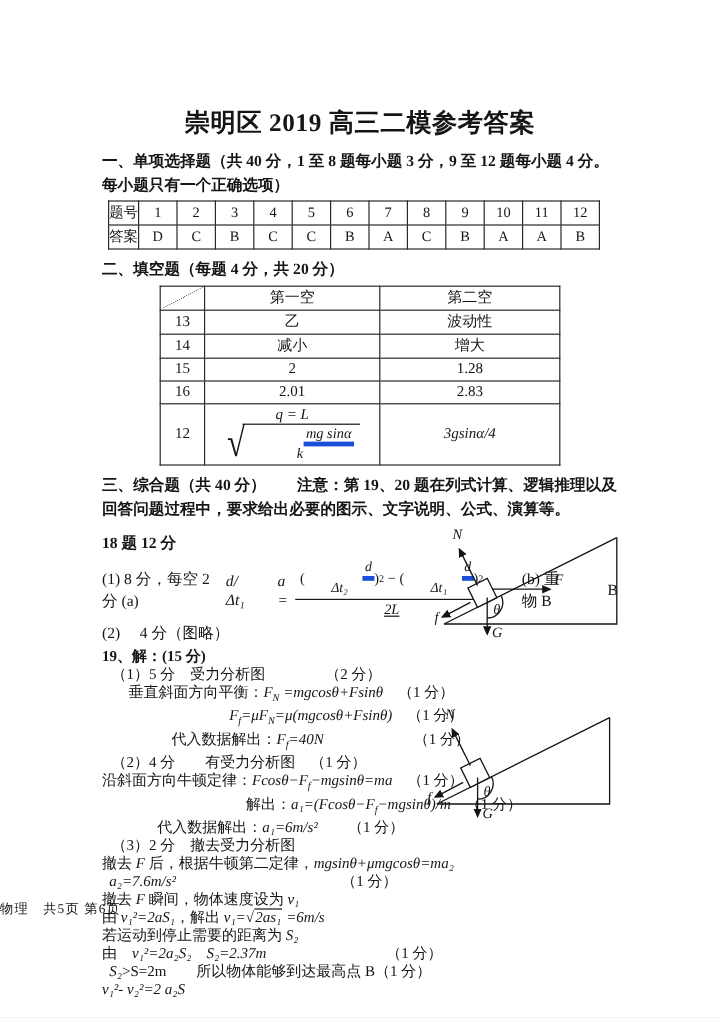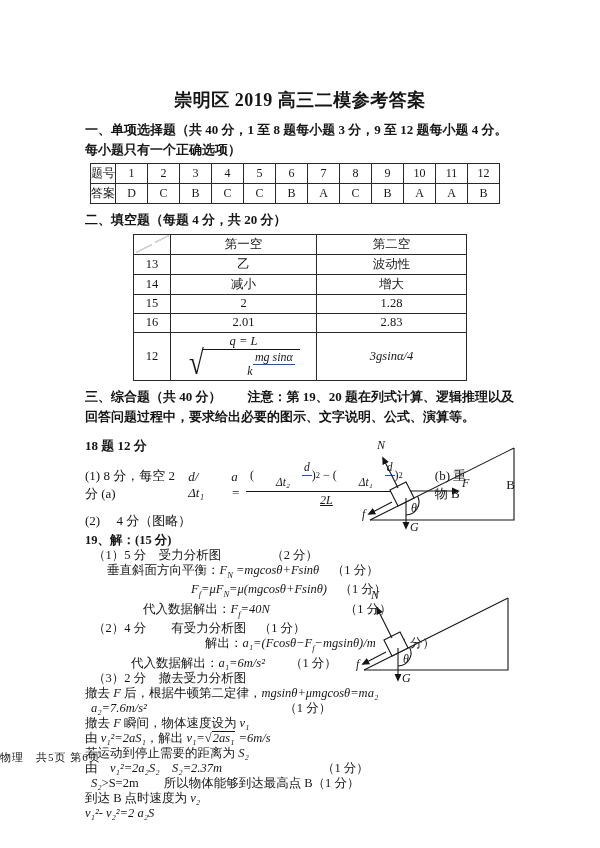--- a/index.html
+++ b/index.html
@@ -1,36 +1,36 @@
 <!DOCTYPE html>
 <html><head>
 <meta charset="utf-8">
 <style>
   html,body{margin:0;padding:0;background:#e8e8e8;}
   .page{position:relative;width:600px;height:848px;background:#ffffff;margin:0 auto;
         font-family:"Liberation Serif","DejaVu Serif",serif;color:#151515;overflow:hidden;}
   .content{padding:88px 85px 0 85px;}
-  .title{font-size:18px;font-weight:bold;text-align:center;margin:0 0 8px 0;letter-spacing:.5px;}
+  .title{font-size:21px;font-weight:bold;text-align:center;margin:0 0 8px 0;letter-spacing:.5px;}
   .sec-head{font-weight:bold;font-size:13px;line-height:1.5;margin:6px 0 4px 0;}
   .bold{font-weight:bold;}
   .i{font-style:italic;}
   table{border-collapse:collapse;}
   .mcq-table{margin:2px 0 4px 5px;}
   .mcq-table td{border:1px solid #2a2a2a;font-size:12px;text-align:center;padding:1px 0;height:17px;}
   .mcq-table td.hd{width:24px;}
   .mcq-table td:not(.hd){width:31px;}
   .fill-table{margin:2px 0 4px 48px;}
   .fill-table td{border:1px solid #2a2a2a;font-size:12.5px;text-align:center;padding:1px 4px;height:16px;}
   .fill-table td.diag-cell{background:linear-gradient(to bottom right,transparent 49.5%,#555 49.5%,#555 50.6%,transparent 50.6%);}
   .fill-table .fcell{height:34px;}
   sub{font-size:8.5px;font-style:italic;}
   sup{font-size:8.5px;}
   .ol{display:inline-block;border-top:1px solid #151515;line-height:1.05;padding:0 1px;}
   .frac{display:inline-flex;flex-direction:column;align-items:center;vertical-align:middle;font-style:italic;}
-  .frac .fn{border-bottom:1px solid #1d4ed8;padding:0 2px;line-height:1.15;margin-left:48px;}
+  .frac .fn{border-bottom:4px solid #1d4ed8;padding:0 2px;line-height:1.15;margin-left:48px;}
   .frac .fd{padding:0 2px;line-height:1.15;}
   .radical{display:inline-flex;align-items:center;margin-left:2px;}
   .rad-sign{font-size:27px;line-height:1;transform:scaleY(1.25);transform-origin:center;font-style:normal;margin-right:-2px;}
   .rad-body{border-top:1px solid #151515;padding:1px 5px 0 3px;font-size:12px;}
   .q18-line1{display:flex;align-items:center;font-size:13px;min-height:50px;margin:0 0 1px 0;}
   .f18wrap{display:inline-flex;align-items:center;}
   .f18{display:inline-flex;flex-direction:column;align-items:center;margin-left:6px;font-size:12px;}
   .f18 .top{display:flex;align-items:center;border-bottom:1px solid #151515;padding:0 4px 2px 4px;}
   .f18 .top .frac{font-size:11.5px;}
   .f18 .mnus{margin:0 3px;}
@@ -173,31 +173,31 @@
 
     <p class="q18-line2">(2)　 4 分（图略）</p>
 
     <div class="q19">
         <div class="qline bold" style="padding-left: 0px;">19、解：(15 分)</div>
         <div class="qline" style="padding-left: 8px;">（1）5 分　受力分析图　　　　（2 分）</div>
         <div class="qline" style="padding-left: 22px;">垂直斜面方向平衡：<span class="i">F</span><sub>N</sub><span class="i"> =mgcosθ+Fsinθ</span>　（1 分）</div>
         <div class="qline" style="padding-left: 106px;"><span class="i">F</span><sub>f</sub><span class="i">=μF</span><sub>N</sub><span class="i">=μ(mgcosθ+Fsinθ)</span>　（1 分）</div>
         <div class="qline" style="padding-left: 58px;">代入数据解出：<span class="i">F</span><sub>f</sub><span class="i">=40N</span>　　　　　　（1 分）</div>
         <div class="qline" style="padding-left: 8px;">（2）4 分　　有受力分析图　（1 分）</div>
+        <div class="qline" style="padding-left: 0px;">沿斜面方向牛顿定律：<span class="i">Fcosθ−F</span><sub>f</sub><span class="i">−mgsinθ=ma</span>　（1 分）</div>
         <div class="qline" style="padding-left: 120px;">解出：<span class="i">a₁=(Fcosθ−F</span><sub>f</sub><span class="i">−mgsinθ)/m</span>　（1 分）</div>
         <div class="qline" style="padding-left: 46px;">代入数据解出：<span class="i">a₁=6m/s²</span>　　（1 分）</div>
         <div class="qline" style="padding-left: 8px;">（3）2 分　撤去受力分析图</div>
         <div class="qline" style="padding-left: 0px;">撤去 <span class="i">F</span> 后，根据牛顿第二定律，<span class="i">mgsinθ+μmgcosθ=ma₂</span></div>
         <div class="qline" style="padding-left: 6px;"><span class="i">a₂=7.6m/s²</span>　　　　　　　　　　　（1 分）</div>
         <div class="qline" style="padding-left: 0px;">撤去 <span class="i">F</span> 瞬间，物体速度设为 <span class="i">v₁</span></div>
         <div class="qline" style="padding-left: 0px;">由 <span class="i">v₁²=2aS₁</span>，解出 <span class="i">v₁=</span><span class="i">√<span class="ol">2as₁</span></span><span class="i"> =6m/s</span></div>
         <div class="qline" style="padding-left: 0px;">若运动到停止需要的距离为 <span class="i">S₂</span></div>
         <div class="qline" style="padding-left: 0px;">由　<span class="i">v₁²=2a₂S₂</span>　<span class="i">S₂=2.37m</span>　　　　　　　　（1 分）</div>
         <div class="qline" style="padding-left: 6px;"><span class="i">S₂</span>&gt;S=2m　　所以物体能够到达最高点 B（1 分）</div>
-        <div class="qline" style="padding-left: 0px;">到达 B 点时速度为 <span class="i">v₂</span></div>
         <div class="qline" style="padding-left: 0px;"><span class="i">v₁²- v₂²=2 a₂S</span></div>
       </div>
 
   </div>
 
   <svg id="d1" class="diagram" width="158" height="112" viewBox="0 0 158 112" style="left:362px;top:432px">
     <defs>
       <marker id="ar" markerWidth="8" markerHeight="8" viewBox="0 0 10 10" refX="7" refY="5" orient="auto">
         <path d="M0,1 L9,5 L0,9 z" fill="#151515"></path>
       </marker>

